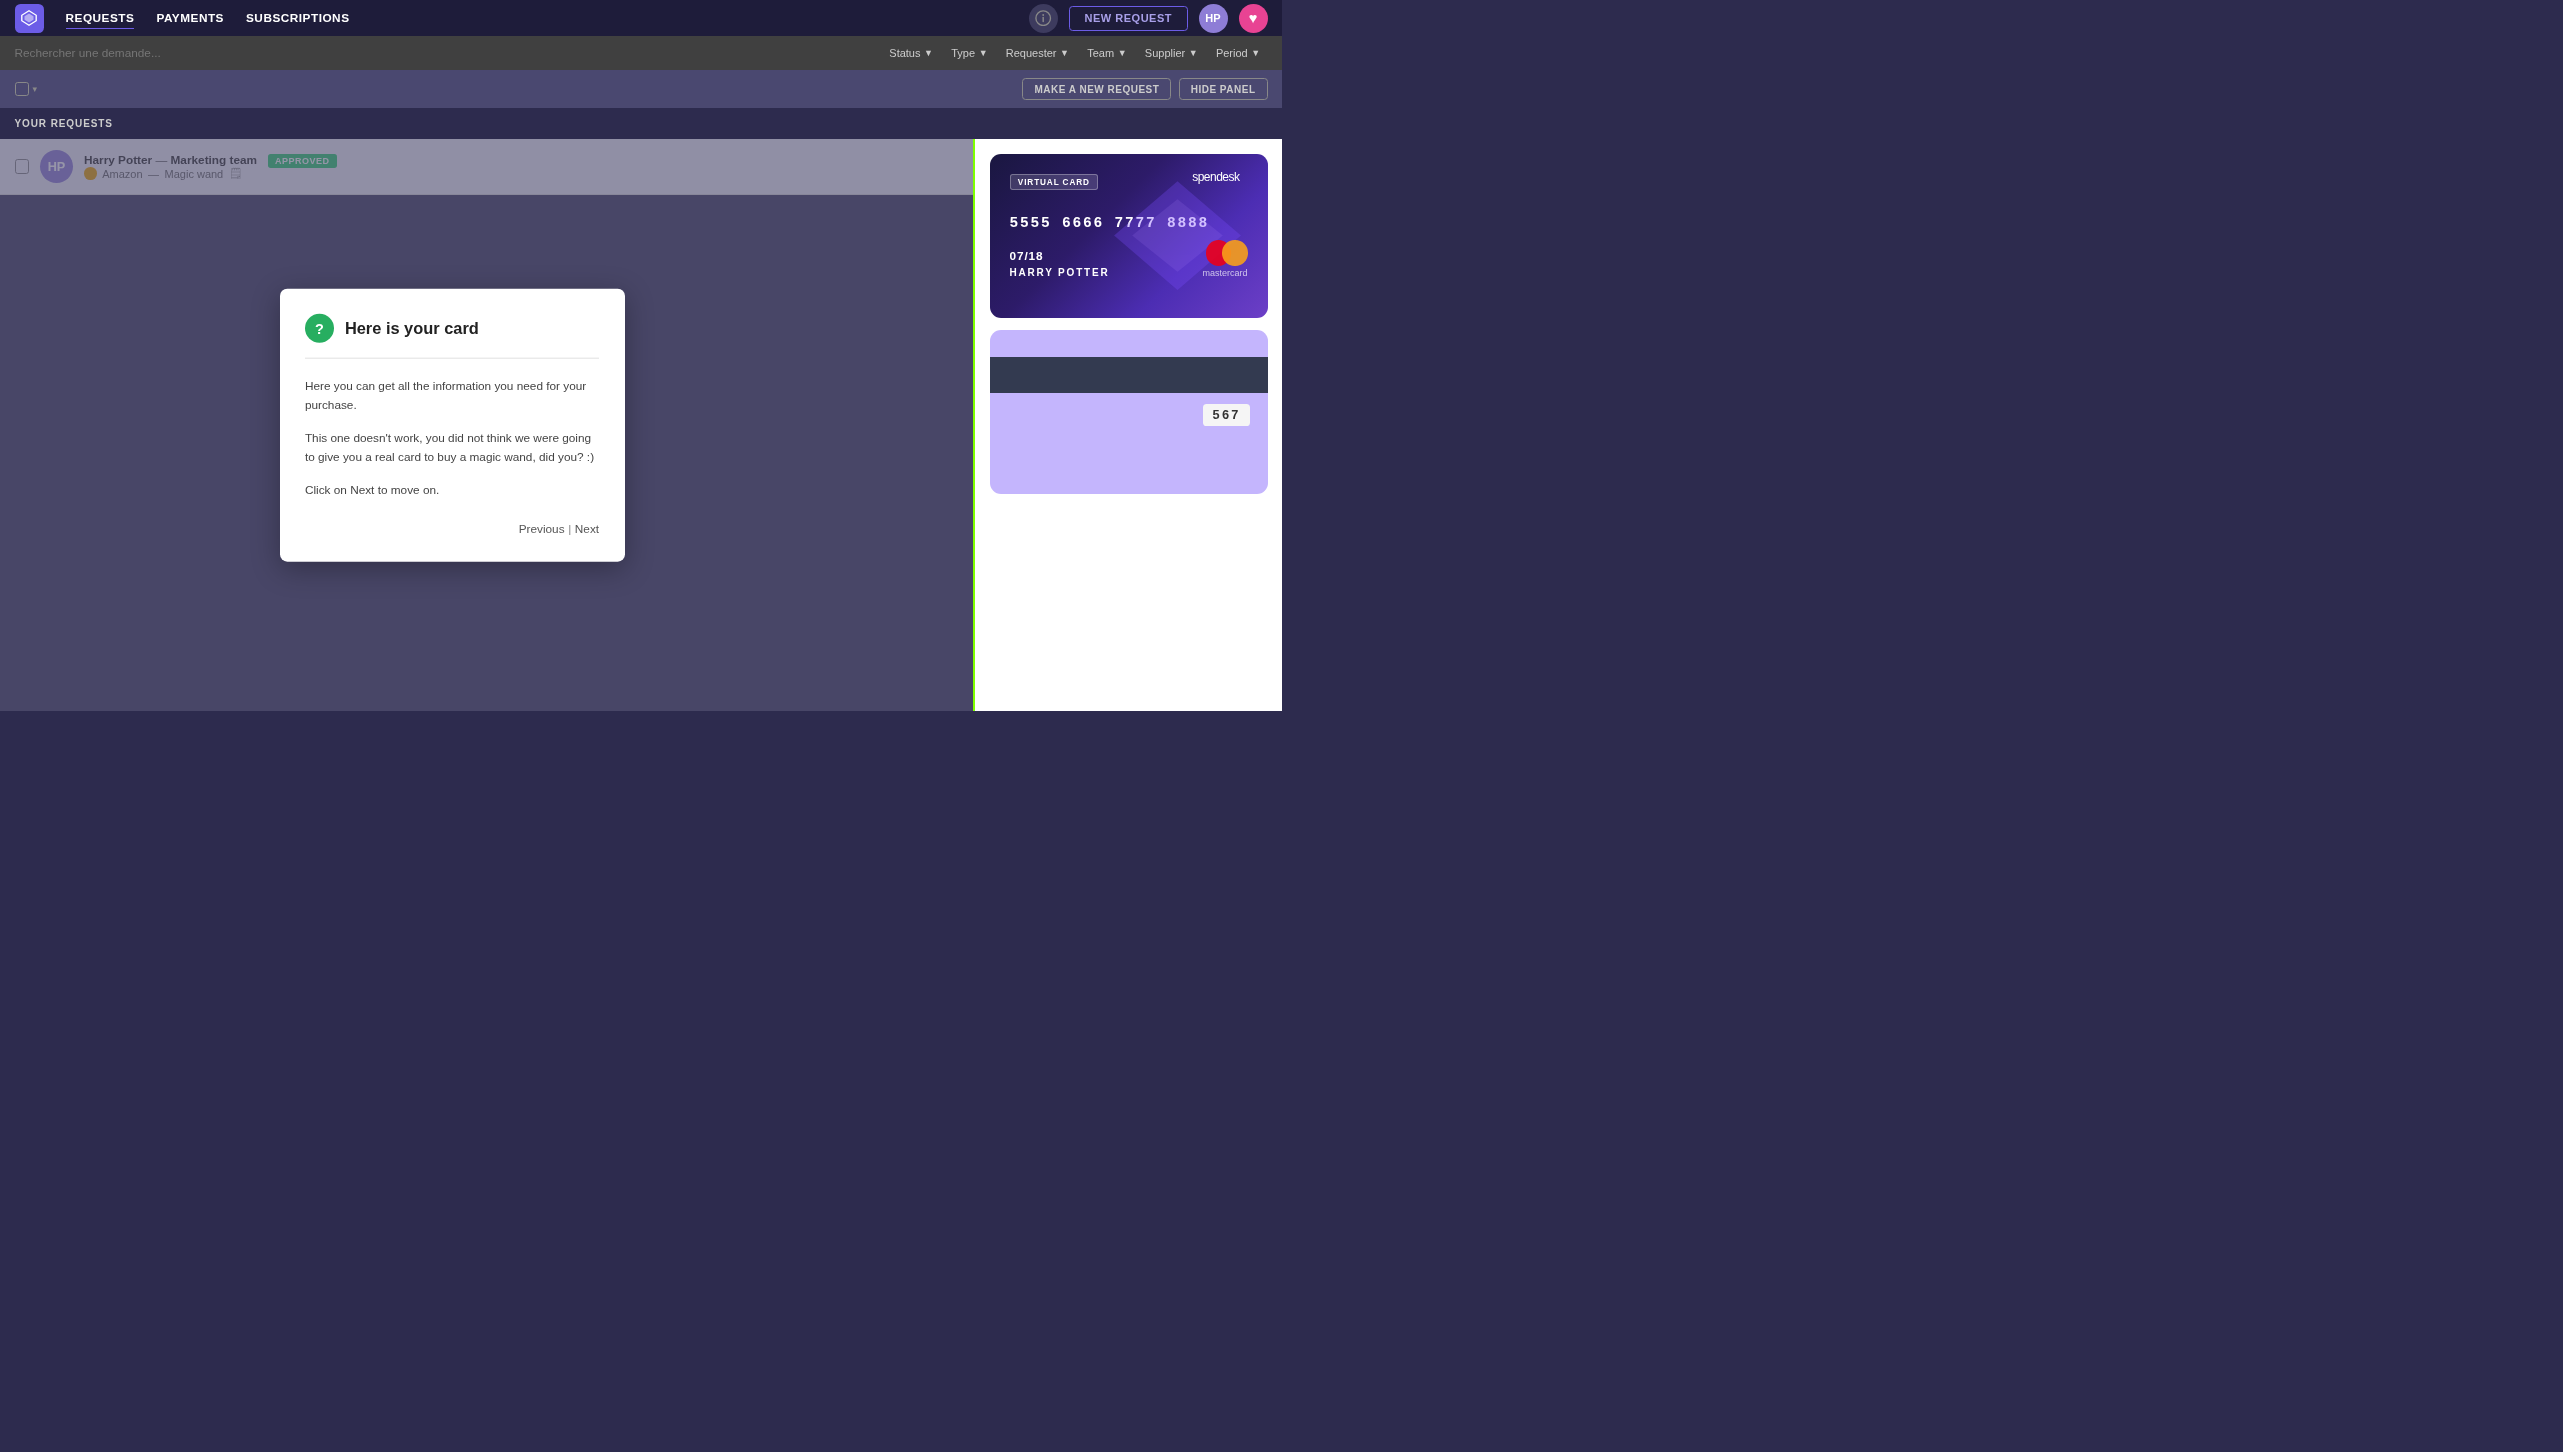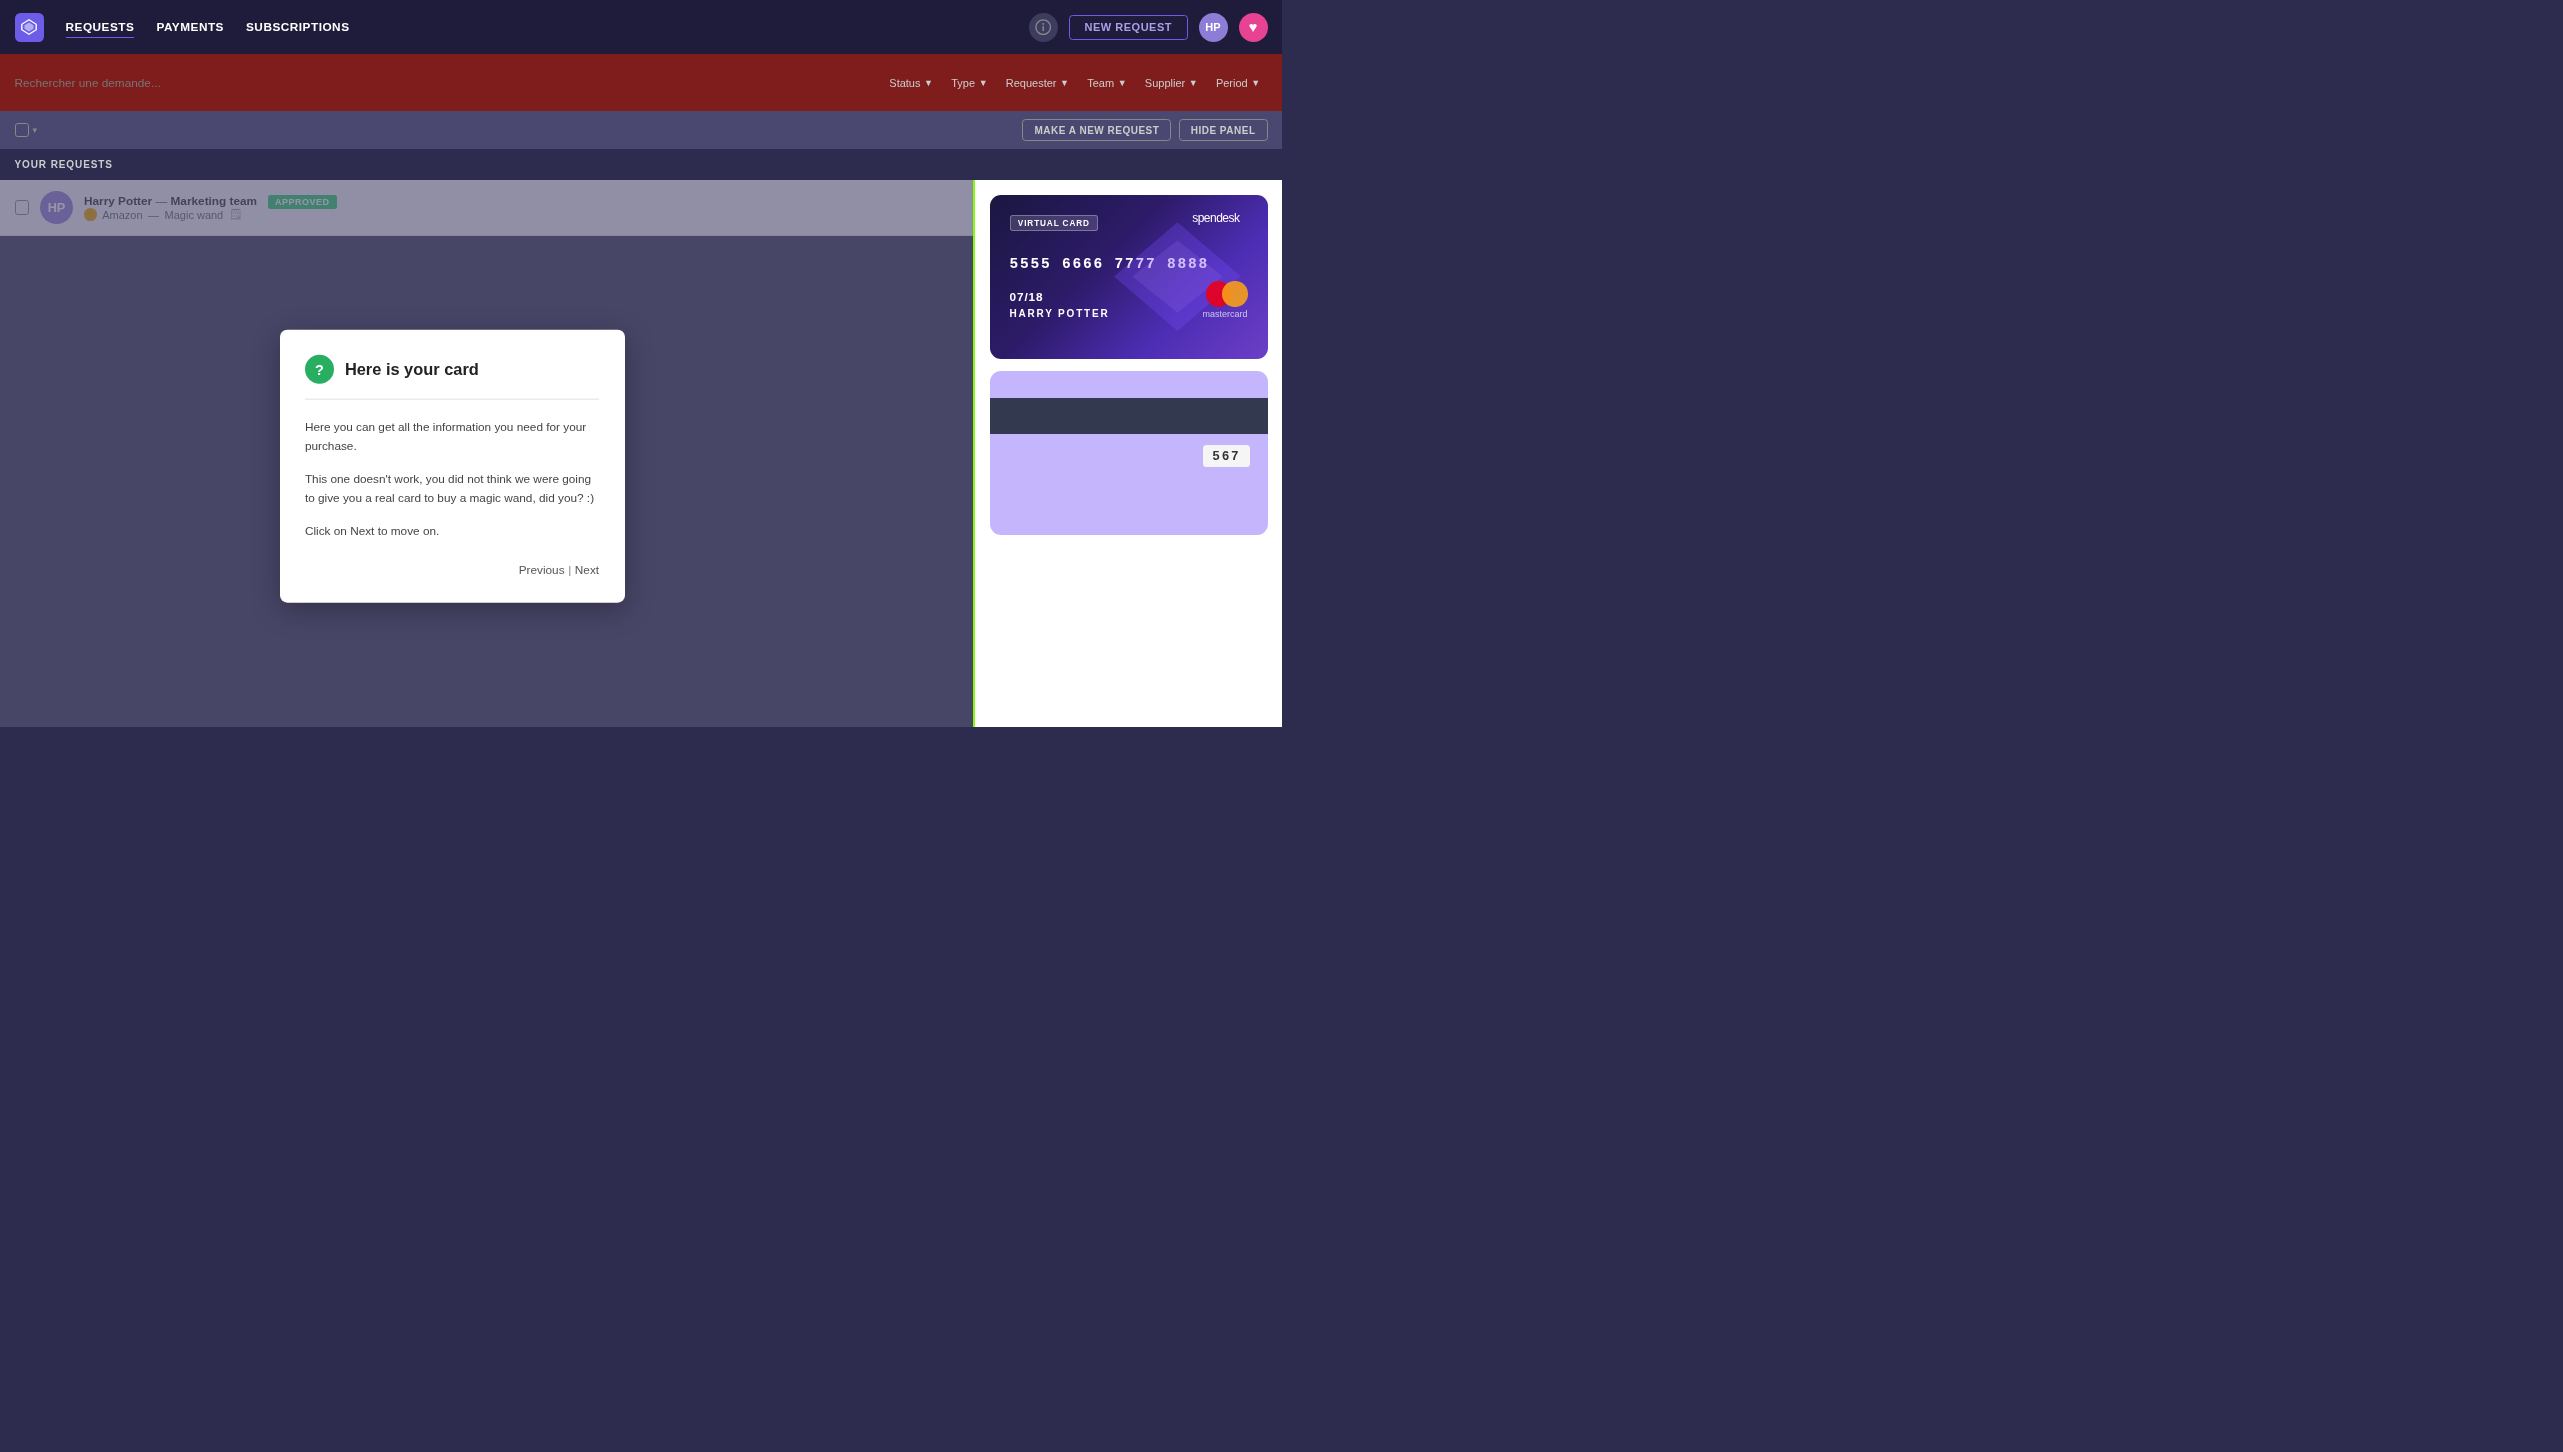--- a/index.html
+++ b/index.html
@@ -1,21 +1,21 @@
 <!DOCTYPE html>
 <html style="font-size:14.5px"><head>
   <meta charset="utf-8">
   <style>
     * { box-sizing: border-box; margin: 0; padding: 0; }
     body { font-family: -apple-system, BlinkMacSystemFont, 'Segoe UI', sans-serif; background: #2d2b4e; width: 1282px; height: 727px; overflow: hidden; position: relative; }
 
     
     .header {
       background: #1e1c3a;
-      height: 54px;
+      height: 36px;
       display: flex;
       align-items: center;
       padding: 0 14.5px;
       gap: 22px;
     }
     .header-logo {
       width: 29px; height: 29px;
       background: #6c5ce7;
       border-radius: 5.5px;
       display: flex; align-items: center; justify-content: center;
@@ -64,22 +64,22 @@
     .help-icon {
       width: 29px; height: 29px;
       border-radius: 50%;
       background: #3d3b5e;
       display: flex; align-items: center; justify-content: center;
       color: #ccc; font-size: 12.7px;
     }
 
     
     .search-bar {
-      background: #7f1d1d;
-      height: 57px;
+      background: #404040;
+      height: 34px;
       display: flex;
       align-items: center;
       padding: 0 14.5px;
       gap: 7.3px;
     }
     .search-input {
       background: transparent;
       border: none;
       color: #aaa;
       font-size: 11.8px;

